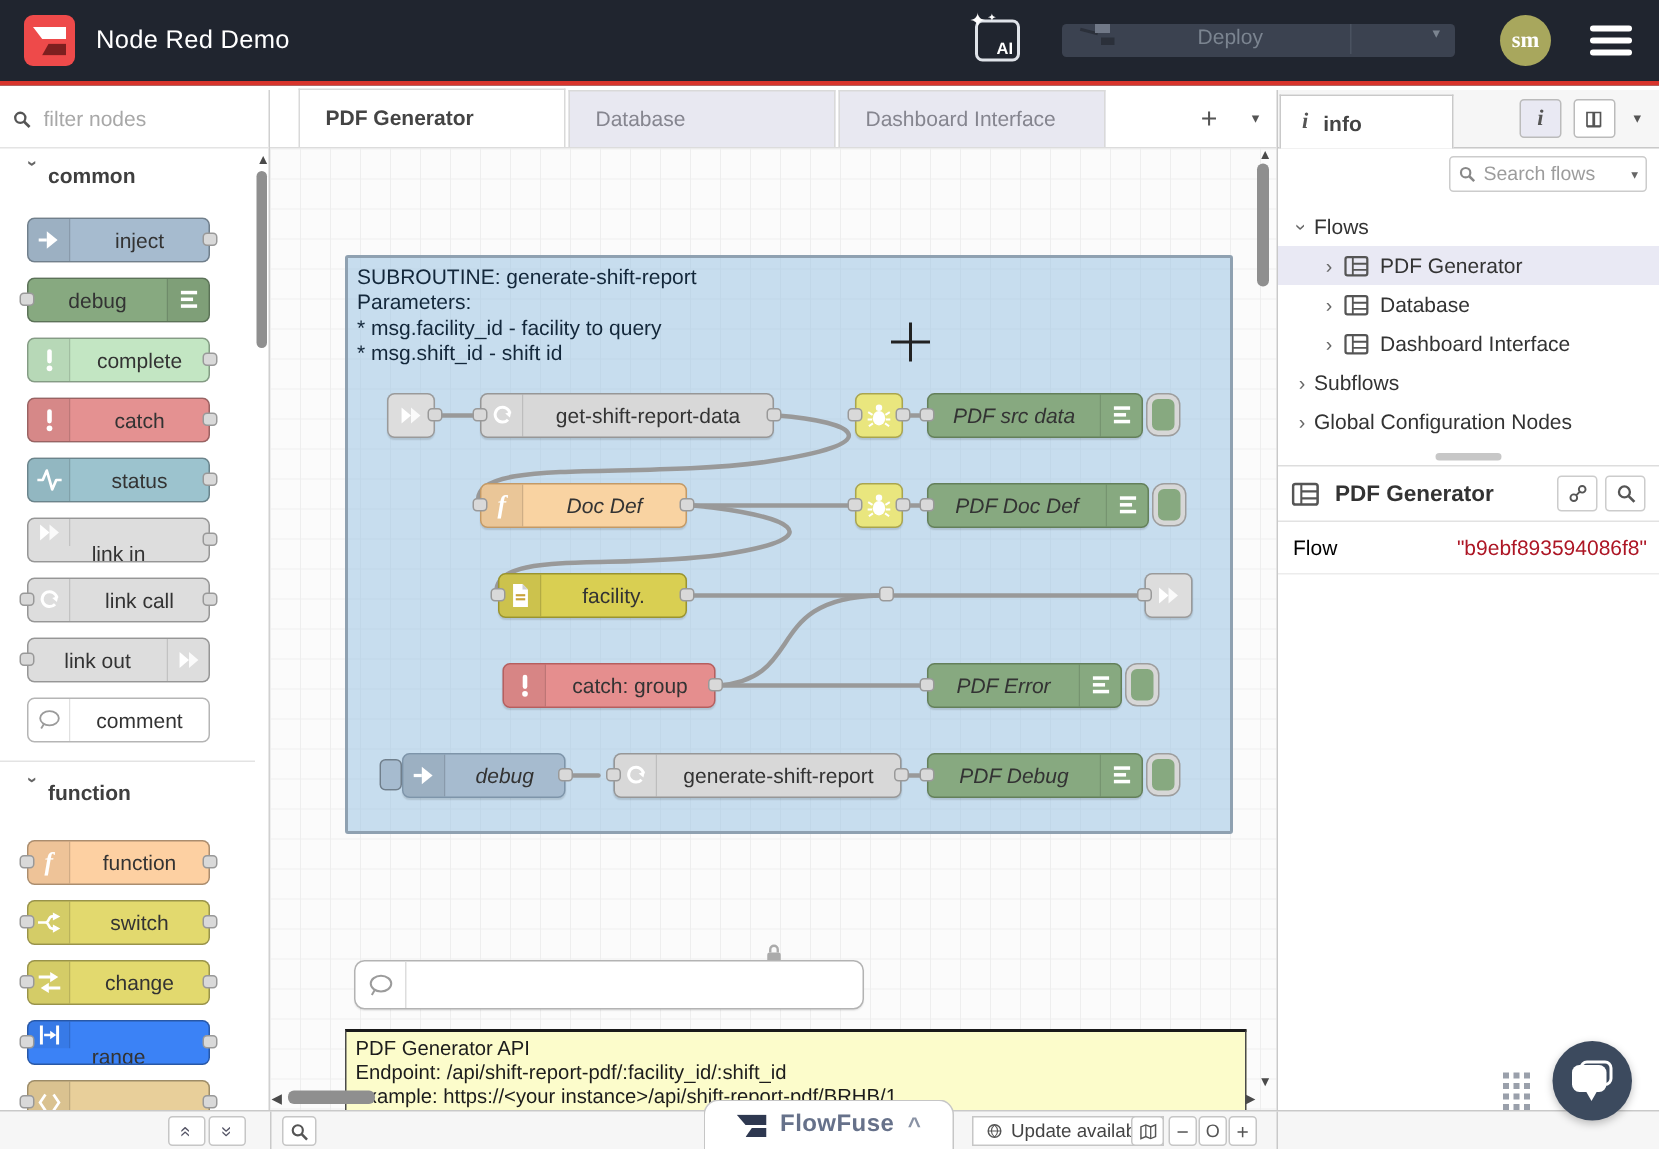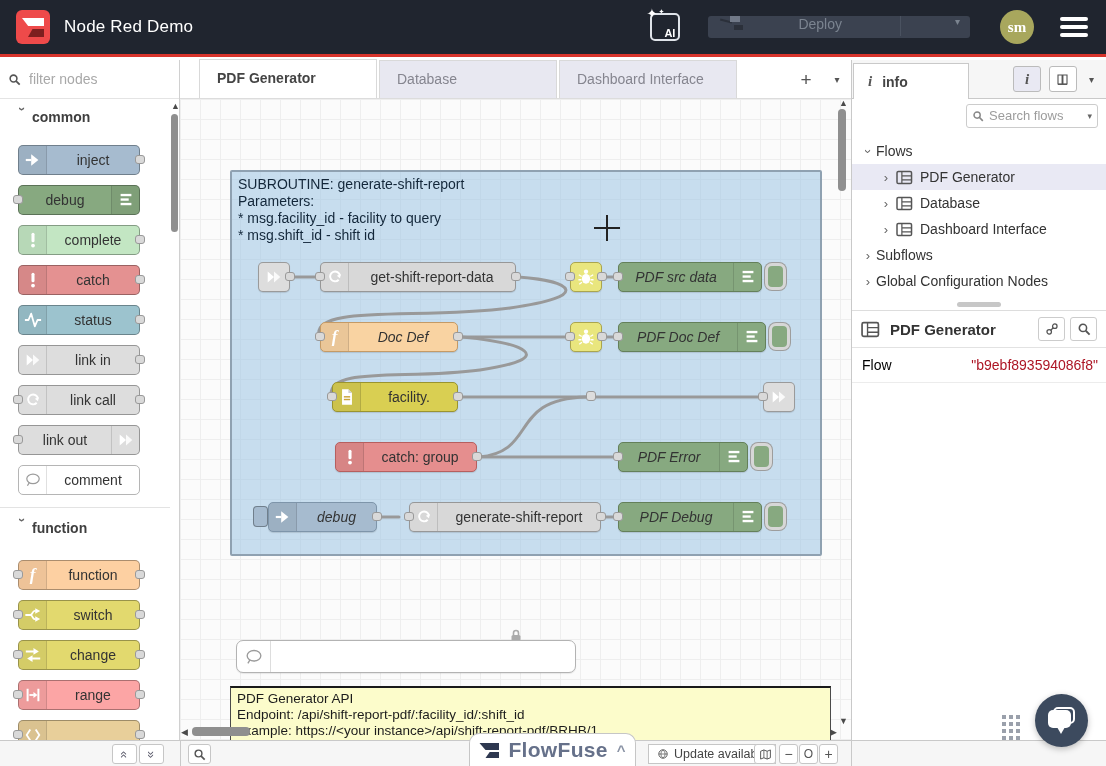--- a/index.html
+++ b/index.html
@@ -157,21 +157,21 @@
   .update-btn { position:absolute; left:648px; top:3px; height:20px; padding:0 8px; border:1px solid #c6c6c6;
     background:#fff; display:flex; align-items:center; gap:5px; font-size:12.5px; color:#444; cursor:pointer; }
   .update-btn svg { width:12px; height:12px; }
   .flowfuse { position:absolute; left:469px; bottom:0; width:167px; height:33px; background:#fff;
     border:1px solid #c6c6c6; border-bottom:none; border-radius:10px 10px 0 0; display:flex; align-items:center;
     justify-content:center; gap:9px; z-index:25; cursor:pointer; }
   .ff-logo { width:20px; height:16px; position:relative; }
   .ff-logo i { position:absolute; display:block; background:#2e3850; }
   .ff-logo .b1 { left:0; top:1px; width:20px; height:7px; clip-path:polygon(0 0,100% 0,100% 100%,30% 100%); }
   .ff-logo .b2 { left:6px; top:10px; width:14px; height:6px; clip-path:polygon(30% 0,100% 0,100% 100%,0 100%); }
-  .ff-label { font-size:21px; font-weight:bold; color:#66718a; letter-spacing:.3px; }
+  .ff-label { font-size:16px; font-weight:bold; color:#66718a; letter-spacing:.3px; }
   .ff-caret { color:#8a93a5; font-weight:bold; font-size:15px; }
   .dots { position:absolute; right:86px; bottom:26px; display:grid; grid-template-columns:repeat(3,4px); gap:3px; z-index:30; }
   .dots i { width:4px; height:4px; background:#9aa0ab; display:block; }
   .chat { position:absolute; right:18px; bottom:19px; width:53px; height:53px; border-radius:50%; background:#3c4a5e;
     z-index:31; box-shadow:0 2px 6px rgba(0,0,0,.25); cursor:pointer; }
   .chat .bub2 { position:absolute; left:18px; top:13px; width:22px; height:17px; border:2.5px solid #fff; border-radius:5px; }
   .chat .bub1 { position:absolute; left:13px; top:16px; width:23px; height:18px; background:#fff; border-radius:5px; }
   .chat .tail { position:absolute; left:22px; top:33px; width:0; height:0; border-left:4px solid transparent;
     border-right:4px solid transparent; border-top:7px solid #fff; }
 </style>
@@ -282,21 +282,21 @@
           <span class="icon-box ib-left">
             <span class="nicon">
               <svg viewBox="0 0 20 20">
                 <path d="M1 10h4l3-7 4 14 3-7h4" stroke="#fff" stroke-width="2" fill="none" stroke-linejoin="round"></path>
               </svg>
             </span>
           </span>
           <span class="lbl">status</span>
           <span class="port pr"></span>
         </div>
-        <div class="pnode" style="background: rgb(221, 221, 221);">
+        <div class="pnode" style="background: rgb(221, 221, 221); flex-direction: column;">
           <span class="icon-box ib-left ib-plain">
             <span class="nicon">
               <svg viewBox="0 0 20 20">
                 <g fill="#fff">
                   <path d="M3 4l7 6-7 6z"></path>
                   <path d="M10 4l7 6-7 6z" opacity=".85"></path>
                 </g>
               </svg>
             </span>
           </span>
@@ -374,21 +374,21 @@
               <svg viewBox="0 0 20 20">
                 <path d="M2 6h9M18 14h-9" stroke="#fff" stroke-width="2.2"></path>
                 <path d="M10.5 2.2l6 3.8-6 3.8zM9.5 10.2l-6 3.8 6 3.8z" fill="#fff"></path>
               </svg>
             </span>
           </span>
           <span class="lbl">change</span>
           <span class="port pl"></span>
           <span class="port pr"></span>
         </div>
-        <div class="pnode" style="background: #fca5a5;">
+        <div class="pnode" style="background: #3b82f6; flex-direction: column;">
           <span class="icon-box ib-left">
             <span class="nicon">
               <svg viewBox="0 0 20 20">
                 <path d="M4 3v14M16 3v14" stroke="#fff" stroke-width="2.2"></path>
                 <path d="M6 10h5" stroke="#fff" stroke-width="2"></path>
                 <path d="M10.5 6.8l4.5 3.2-4.5 3.2z" fill="#fff"></path>
               </svg>
             </span>
           </span>
           <span class="lbl">range</span>

